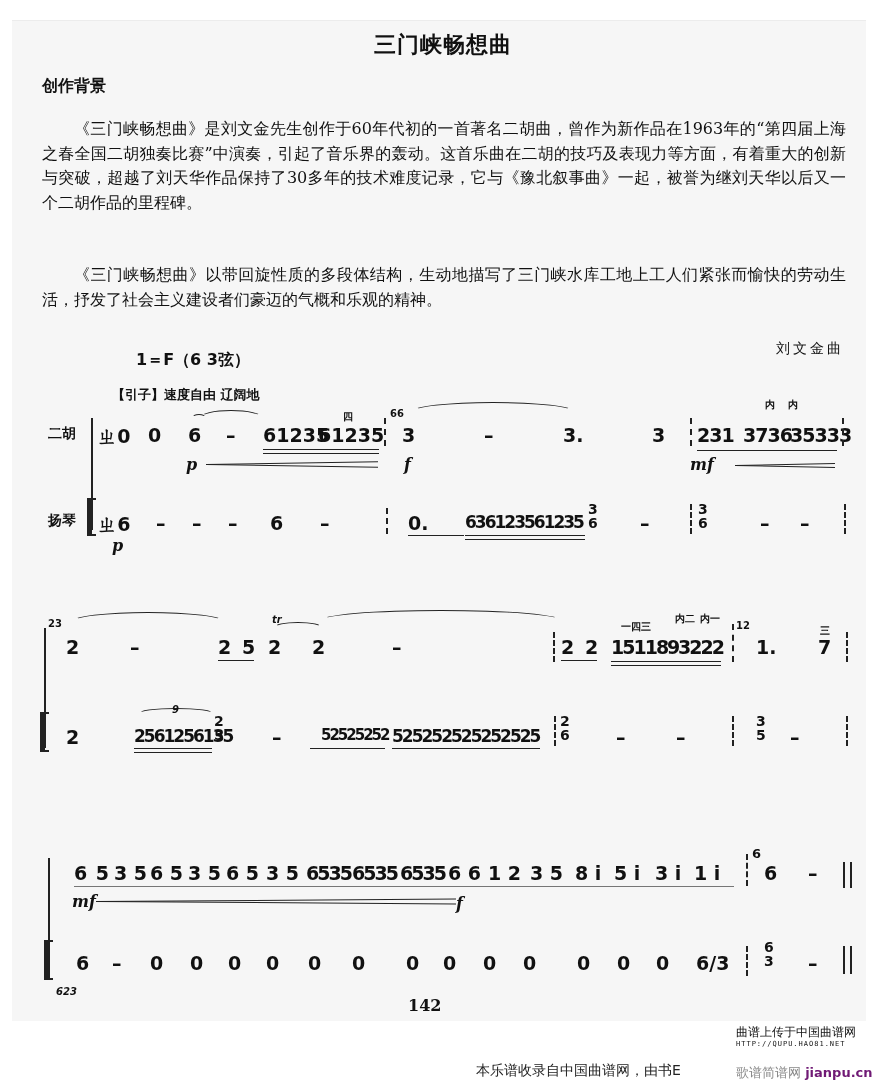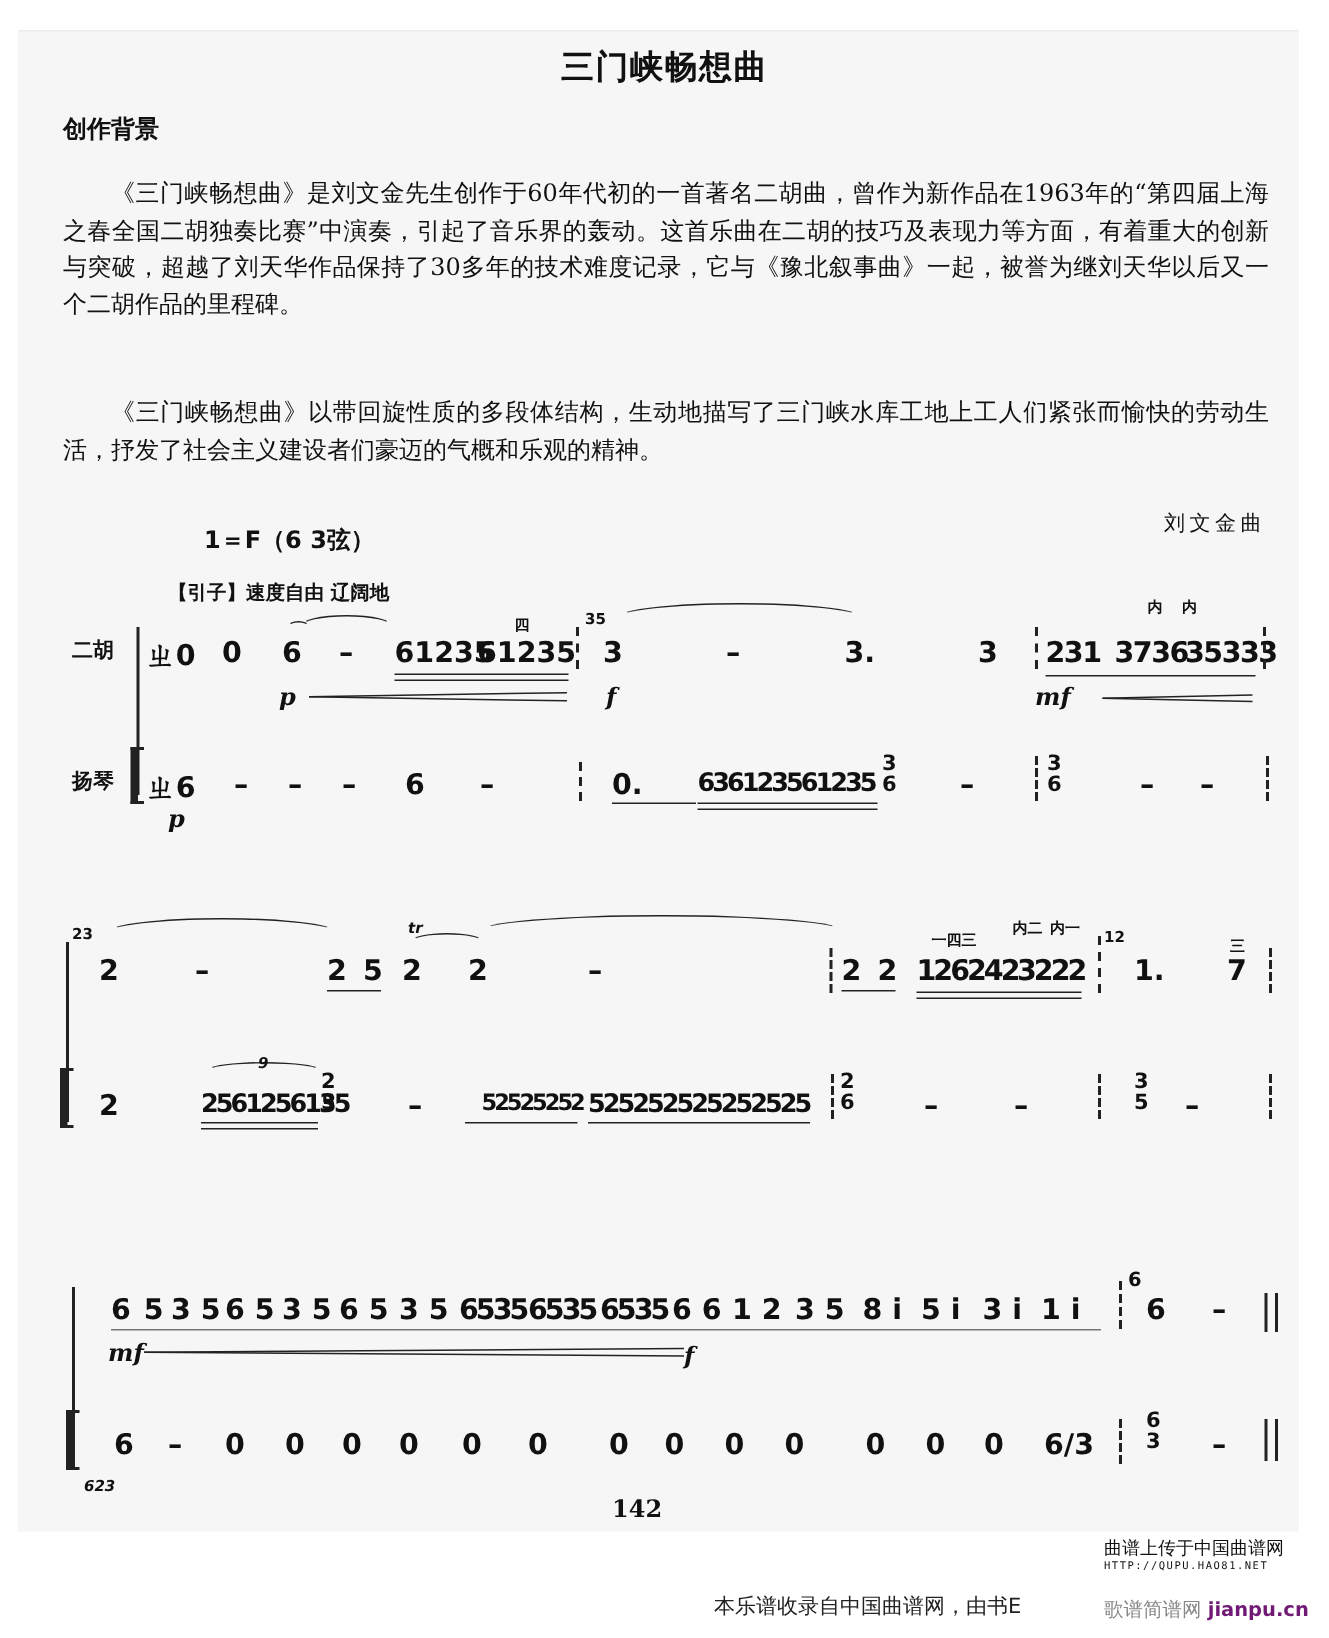--- a/index.html
+++ b/index.html
@@ -55,21 +55,21 @@
   <div class="abs notes" style="left:148px;top:424px;">0</div>
   <div class="slur" style="left:192px;top:414px;width:12px;height:6px;"></div>
   <div class="abs notes" style="left:188px;top:424px;">6</div>
   <div class="slur" style="left:200px;top:410px;width:60px;height:14px;"></div>
   <div class="abs notes" style="left:226px;top:424px;">–</div>
   <div class="abs notes" style="left:263px;top:424px;">61235</div>
   <div class="abs notes" style="left:318px;top:424px;">61235</div>
   <div class="hair" style="left:263px;top:449px;width:116px;"></div>
   <div class="hair" style="left:263px;top:453px;width:116px;"></div>
   <div class="barline" style="left:384px;top:418px;height:28px;"></div>
-  <div class="abs small" style="left:390px;top:408px;">35</div>
+  <div class="abs small" style="left:390px;top:408px;">66</div>
   <div class="abs notes" style="left:402px;top:424px;">3</div>
   <div class="slur" style="left:412px;top:402px;width:160px;height:18px;"></div>
   <div class="abs notes" style="left:484px;top:424px;">–</div>
   <div class="abs notes" style="left:563px;top:424px;">3.</div>
   <div class="abs notes" style="left:652px;top:424px;">3</div>
   <div class="barline" style="left:690px;top:418px;height:28px;"></div>
   <div class="abs notes" style="left:697px;top:424px;letter-spacing:-1px;">231</div>
   <div class="abs notes" style="left:743px;top:424px;letter-spacing:-1px;">3736</div>
   <div class="abs notes" style="left:790px;top:424px;letter-spacing:-1px;">35333</div>
   <div class="hair" style="left:697px;top:450px;width:140px;"></div>
@@ -123,21 +123,21 @@
   <div class="abs small" style="left:272px;top:614px;font-style:italic;">tr</div>
   <div class="abs notes" style="left:268px;top:636px;">2</div>
   <div class="slur" style="left:274px;top:622px;width:46px;height:10px;"></div>
   <div class="abs notes" style="left:312px;top:636px;">2</div>
   <div class="slur" style="left:320px;top:610px;width:240px;height:20px;"></div>
   <div class="abs notes" style="left:392px;top:636px;">–</div>
   <div class="barline" style="left:553px;top:632px;height:30px;"></div>
   <div class="abs notes" style="left:561px;top:636px;">2</div>
   <div class="abs notes" style="left:585px;top:636px;">2</div>
   <div class="hair" style="left:561px;top:660px;width:36px;"></div>
-  <div class="abs notes" style="left:611px;top:636px;letter-spacing:-2px;">126242</div>
+  <div class="abs notes" style="left:611px;top:636px;letter-spacing:-2px;">151189</div>
   <div class="abs notes" style="left:678px;top:636px;letter-spacing:-2px;">3222</div>
   <div class="hair" style="left:611px;top:661px;width:110px;"></div>
   <div class="hair" style="left:611px;top:665px;width:110px;"></div>
   <div class="abs small" style="left:621px;top:620px;">一四三</div>
   <div class="abs small" style="left:675px;top:612px;">内二</div>
   <div class="abs small" style="left:700px;top:612px;">内一</div>
   <div class="barline" style="left:732px;top:624px;height:38px;"></div>
   <div class="abs small" style="left:736px;top:620px;">12</div>
   <div class="abs notes" style="left:756px;top:636px;">1.</div>
   <div class="abs small" style="left:820px;top:624px;">三</div>

